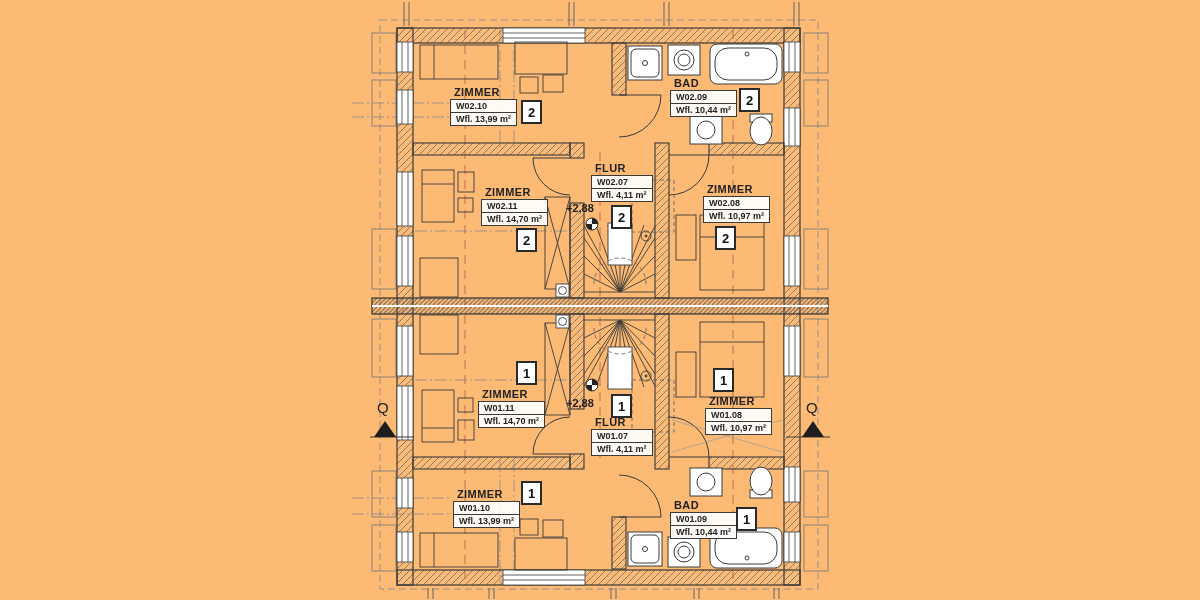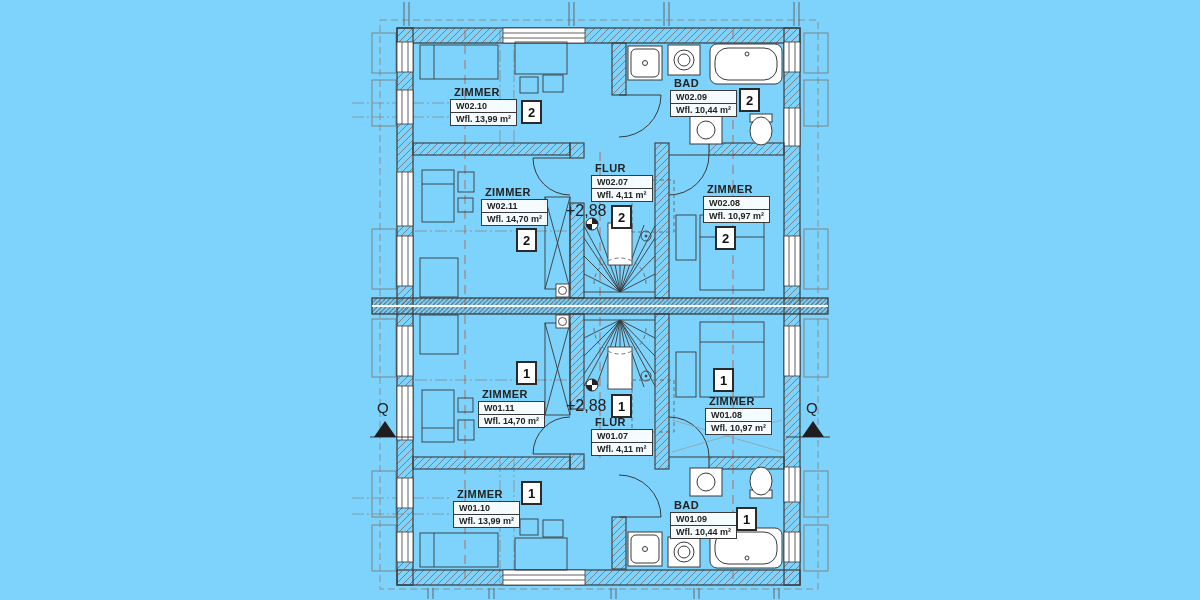--- a/index.html
+++ b/index.html
@@ -1,29 +1,29 @@
 <!DOCTYPE html>
 <html><head>
 <meta charset="utf-8">
 <style>
   html,body{margin:0;padding:0;background:#ffffff;}
-  #canvas{position:relative;width:1200px;height:600px;background:#7dd3fc;overflow:hidden;
+  #canvas{position:relative;width:1200px;height:600px;background:#fdba74;overflow:hidden;
           font-family:"Liberation Sans",sans-serif;}
   #plan-svg{position:absolute;left:0;top:0;}
   .rlabel{position:absolute;color:#222;z-index:5;}
   .rname{font-size:11px;font-weight:700;letter-spacing:.4px;margin:0 0 1px 4px;white-space:nowrap;}
   .rbox{display:inline-block;border:1.2px solid #3a3a3a;background:rgba(255,255,255,.92);
         font-size:9px;line-height:12px;white-space:nowrap;font-weight:bold;}
   .rbox .rid{border-bottom:1px solid #3a3a3a;padding:0 5px;}
   .rbox .rarea{padding:0 5px;}
   .badge{position:absolute;width:17px;height:20px;border:2px solid #2a2a2a;background:#fff;
          font-weight:700;font-size:13px;display:flex;align-items:center;justify-content:center;
          color:#111;z-index:6;}
   .qmark{position:absolute;font-size:15px;color:#222;z-index:6;}
-  .elev{position:absolute;font-size:16px;font-weight:400;color:#222;z-index:6;white-space:nowrap;}
+  .elev{position:absolute;font-size:11px;font-weight:700;color:#222;z-index:6;white-space:nowrap;}
   .esym{position:absolute;z-index:6;}
 </style>
 </head>
 <body>
 
 <div id="canvas">
 
 <svg id="plan-svg" width="1200" height="600" viewBox="0 0 1200 600">
   <defs>
     <pattern id="h1" patternUnits="userSpaceOnUse" width="7" height="7">

